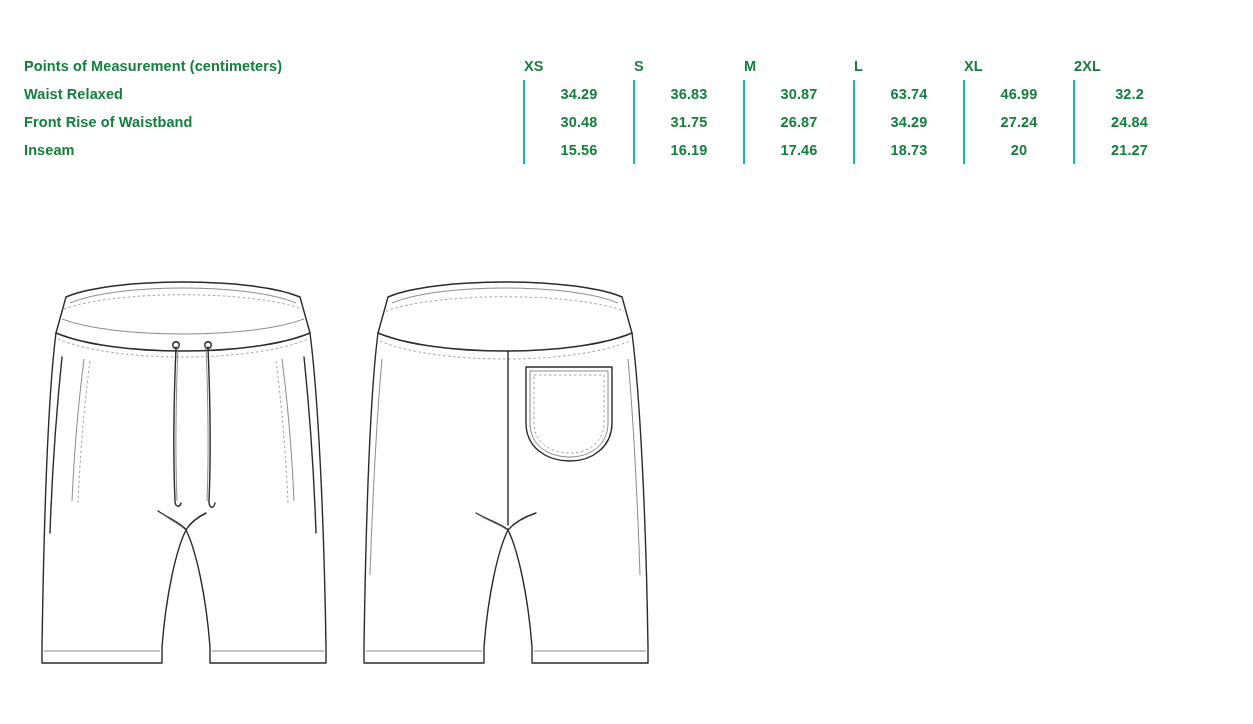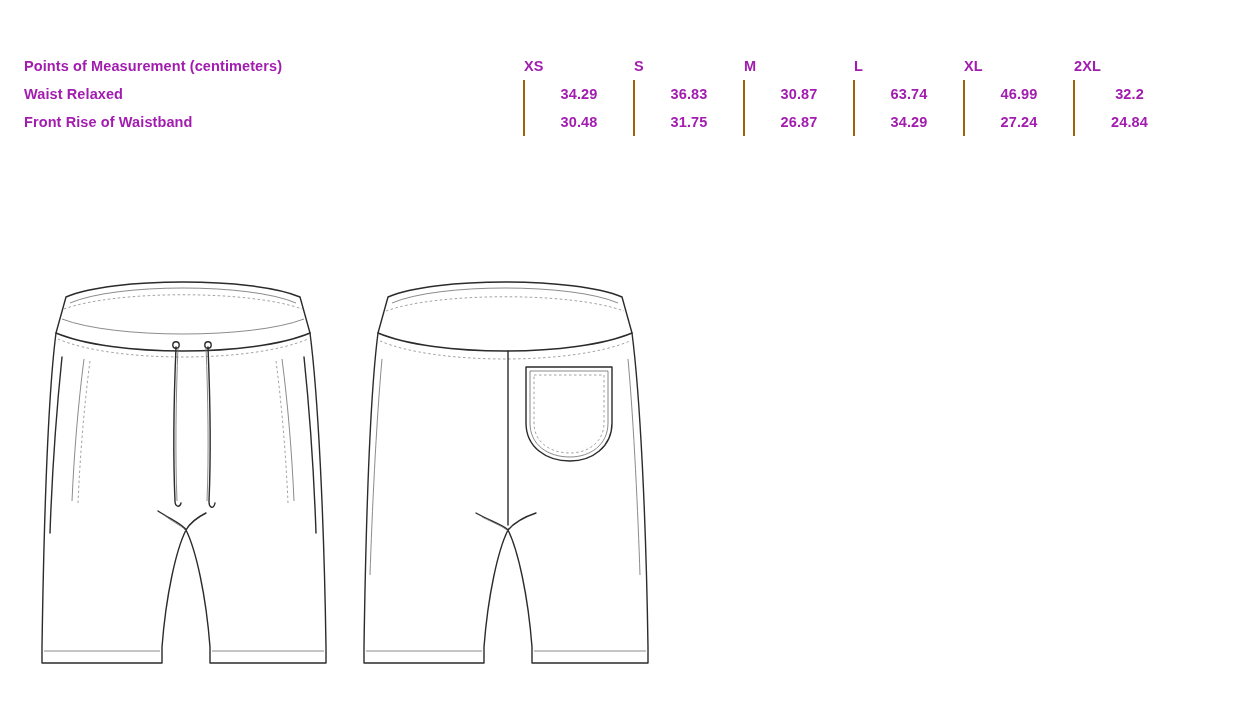--- a/index.html
+++ b/index.html
@@ -28,34 +28,34 @@
     width: 100%;
     table-layout: fixed;
   }
   table.chart td, table.chart th {
     padding: 0;
     margin: 0;
     font-weight: bold;
     font-size: 14.5px;
     line-height: 28px;
     height: 28px;
-    color: #a21caf;
+    color: #15803d;
     letter-spacing: 0.1px;
   }
   col.label-col { width: 500px; }
   col.size-col  { width: 110px; }
 
   td.row-label, th.row-label {
     text-align: left;
     padding-left: 2px;
     white-space: nowrap;
   }
   td.size-cell, th.size-cell {
     text-align: center;
-    border-left: 2px solid #a16207;
+    border-left: 2px solid #14b8a6;
   }
   th.size-head {
     text-align: left;
     border-left: none;
     font-size: 14.5px;
   }
   
   tr.head-row td, tr.head-row th { border-left: none; }
 
   
@@ -109,20 +109,29 @@
       <tr>
         <td class="row-label">Front Rise of Waistband</td>
         <td class="size-cell">30.48</td>
         <td class="size-cell">31.75</td>
         <td class="size-cell">26.87</td>
         <td class="size-cell">34.29</td>
         <td class="size-cell">27.24</td>
         <td class="size-cell">24.84</td>
       </tr>
 
+      <tr>
+        <td class="row-label">Inseam</td>
+        <td class="size-cell">15.56</td>
+        <td class="size-cell">16.19</td>
+        <td class="size-cell">17.46</td>
+        <td class="size-cell">18.73</td>
+        <td class="size-cell">20</td>
+        <td class="size-cell">21.27</td>
+      </tr>
     </tbody>
   </table>
 </div>
 
 <div id="illustrations">
 
   <svg class="tech-sketch" style="position:absolute; left:18px; top:20px;" width="330" height="400" viewBox="0 0 330 400">
 
     <path class="sk" d="M48,22
           C 95,2 235,2 282,22

